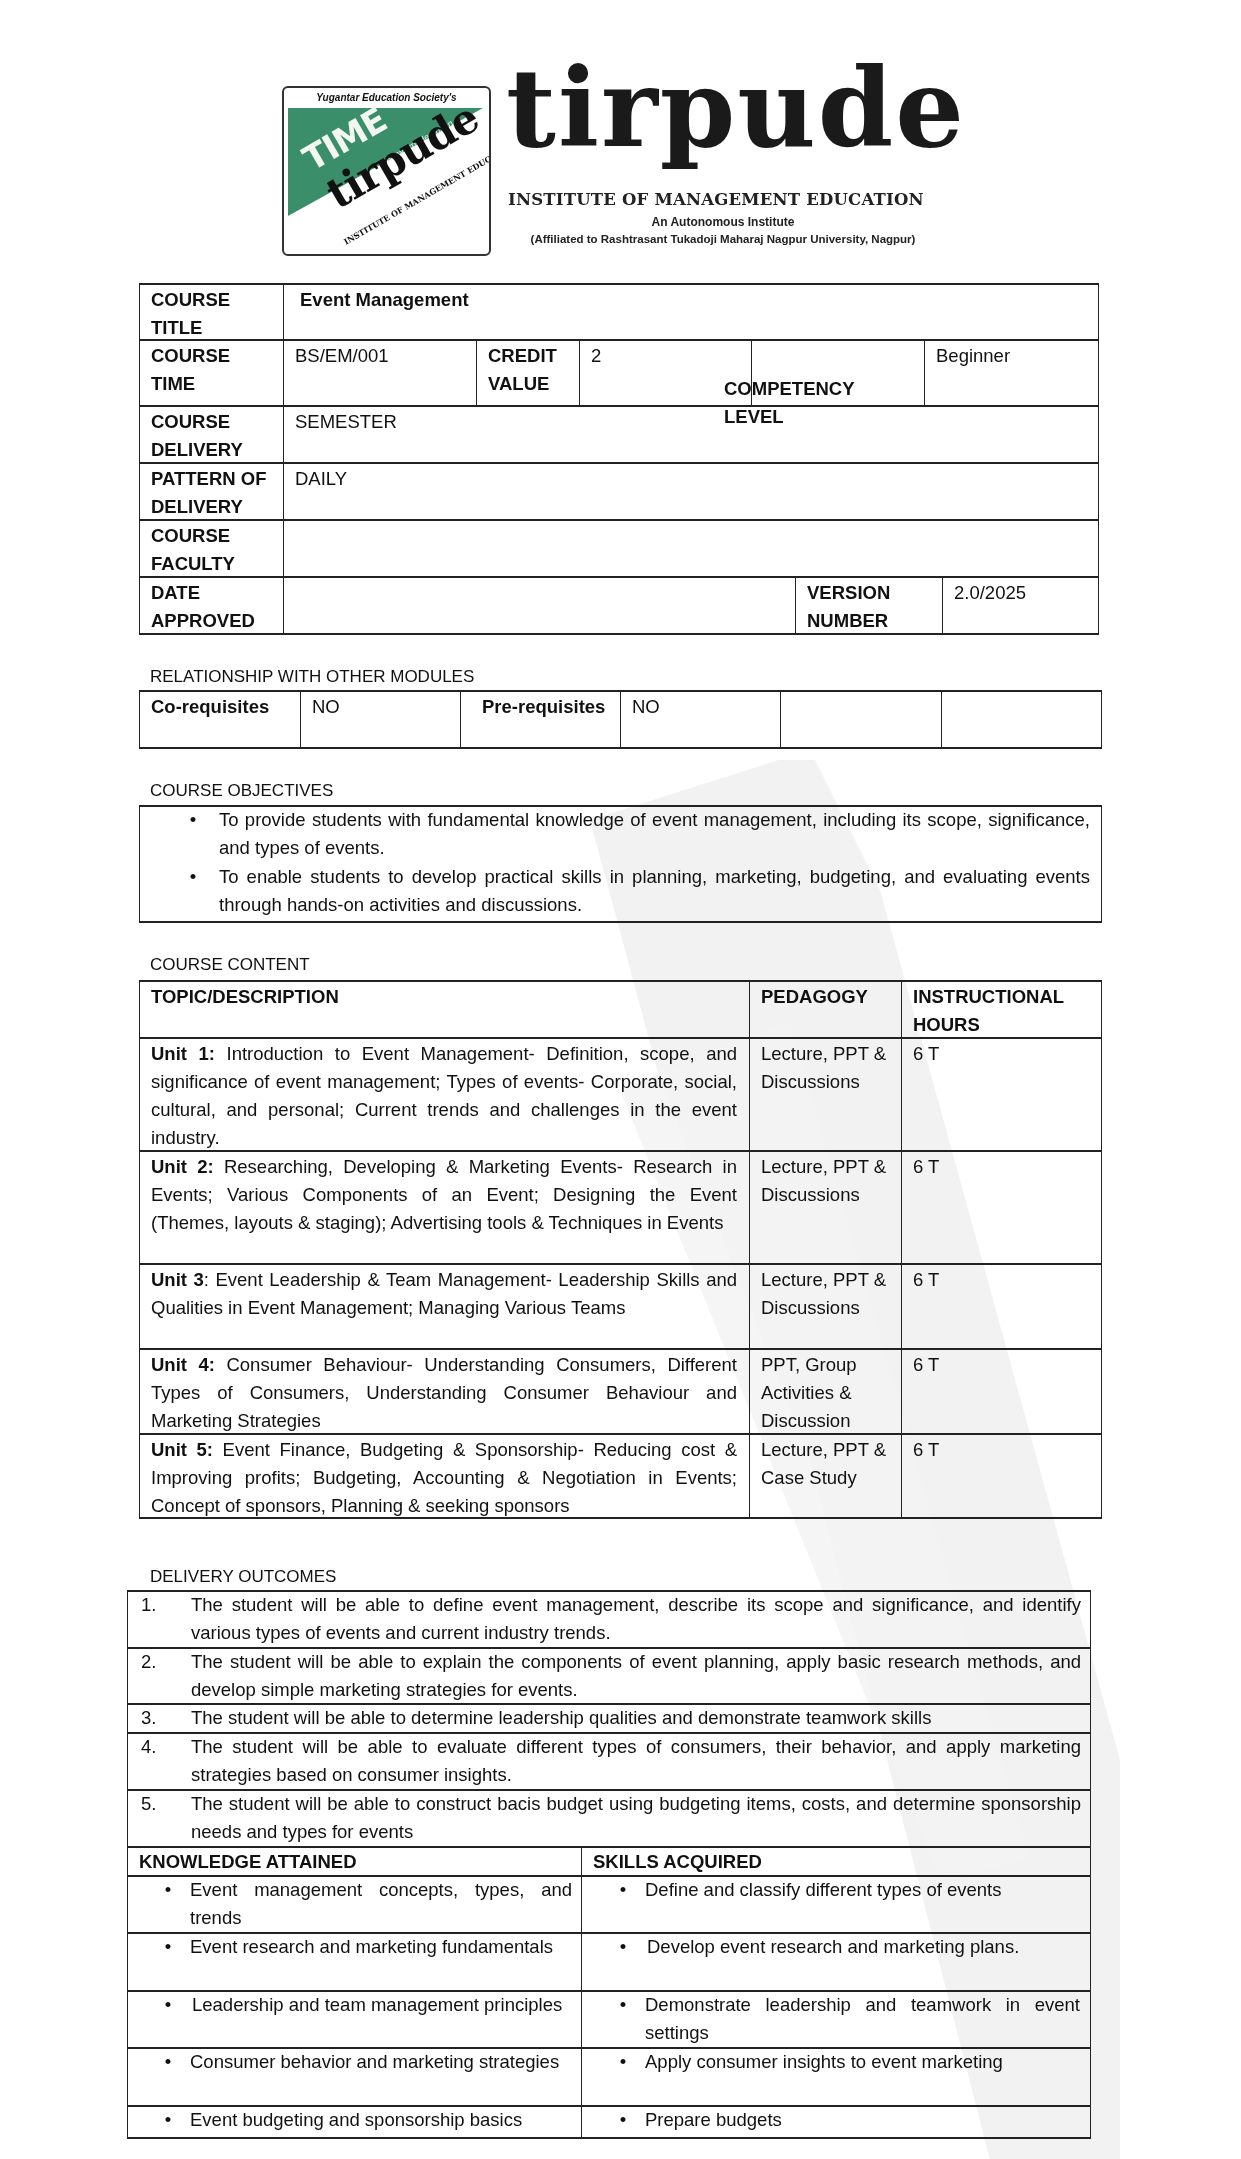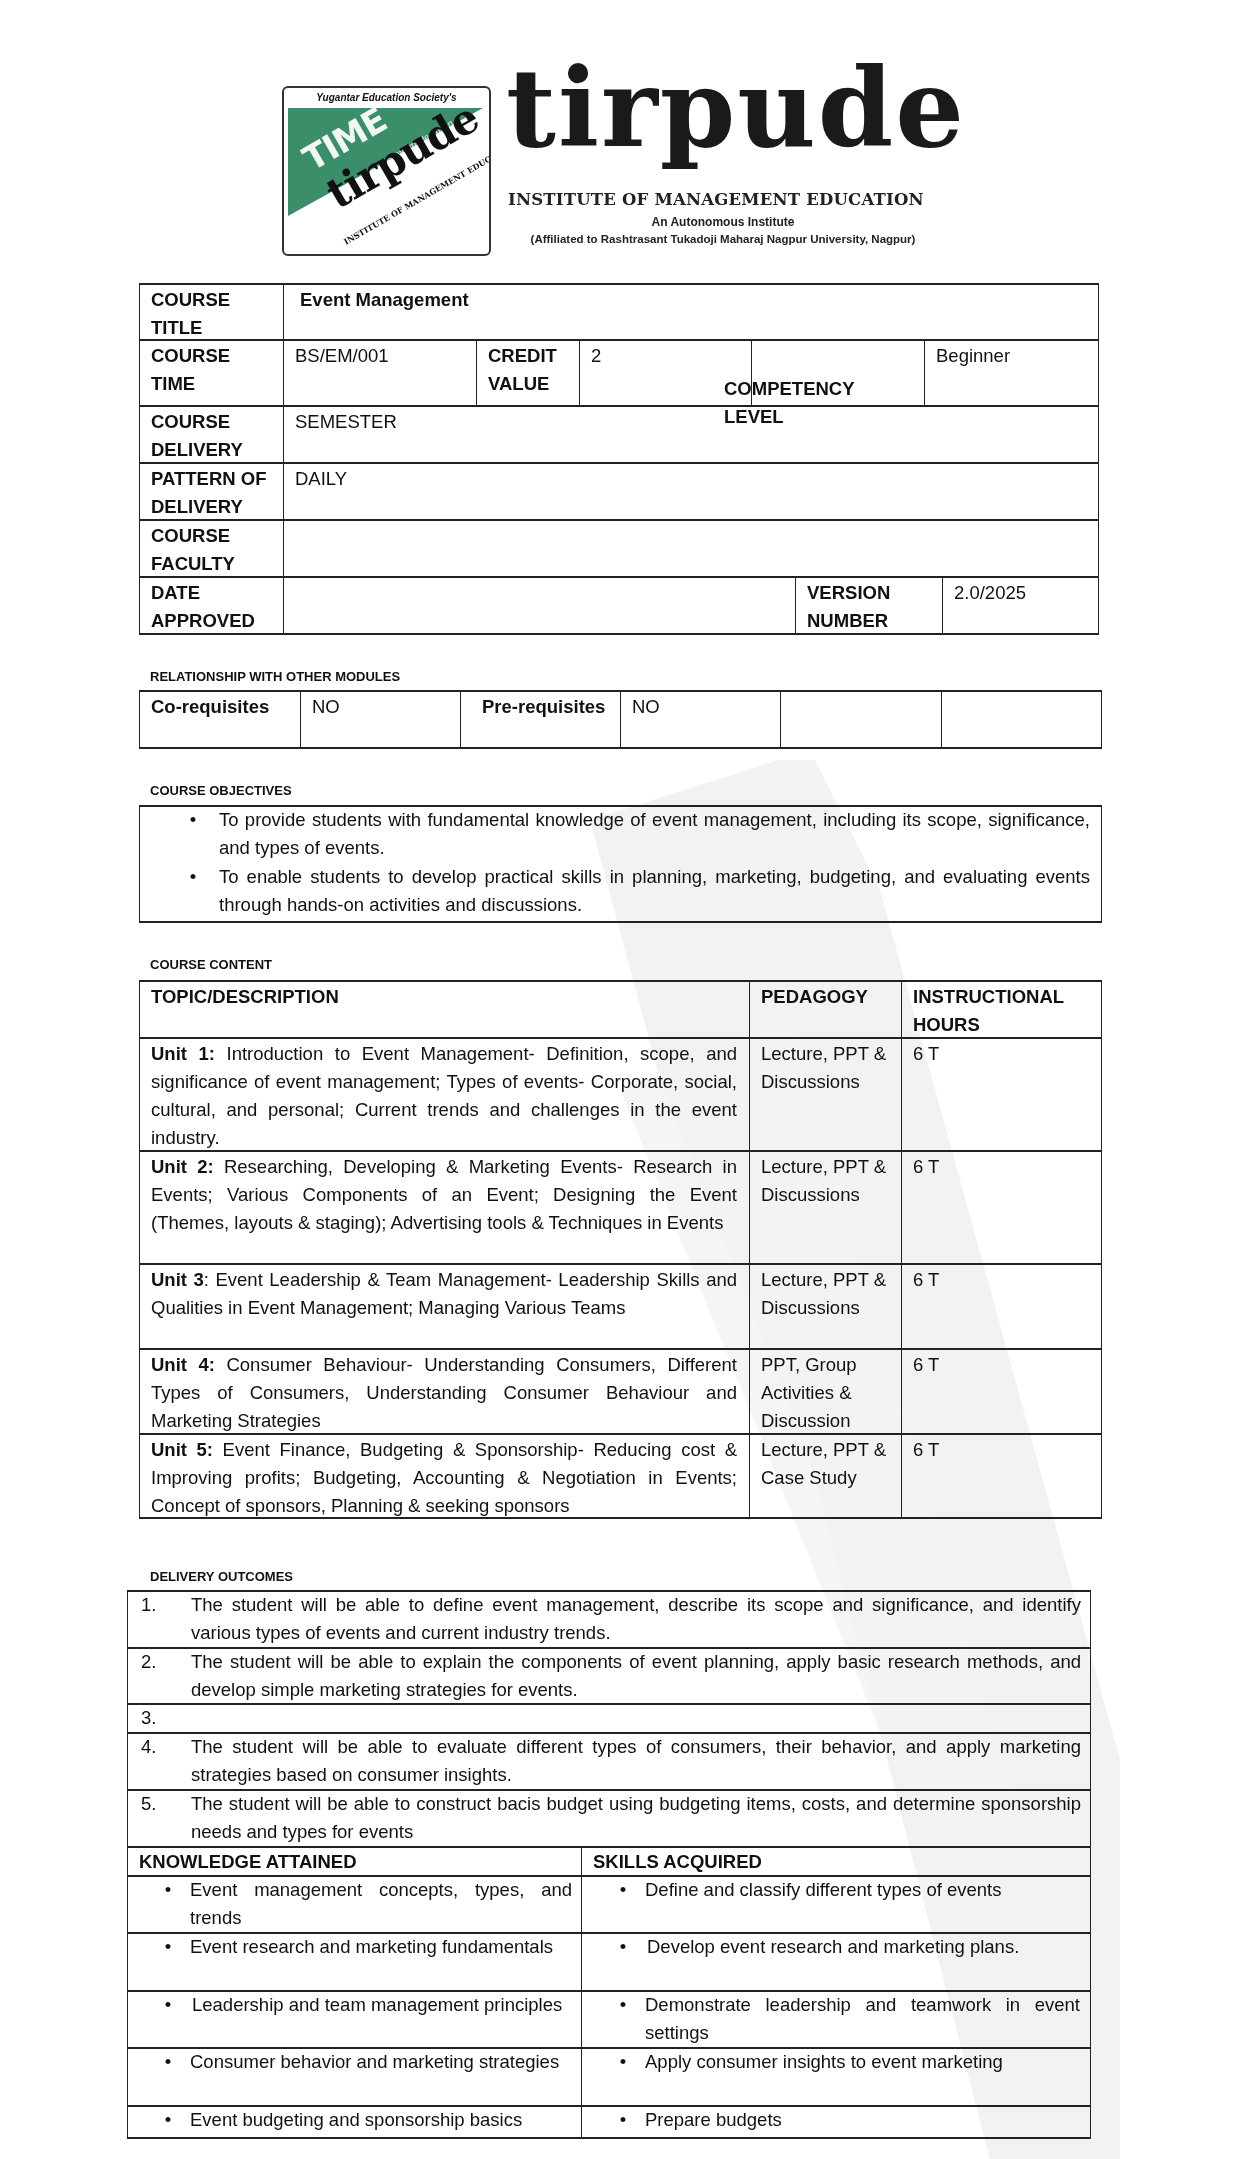--- a/index.html
+++ b/index.html
@@ -21,21 +21,21 @@
   .brand-inst { left: 508px; top: 190px; width: 430px; font-family: "DejaVu Serif", serif; font-weight: bold; font-size: 16.5px; color: #222; text-align: left; letter-spacing: 0.2px; }
   .brand-auto { left: 508px; top: 215px; width: 430px; text-align: center; font-weight: bold; font-size: 12px; color: #222; }
   .brand-aff { left: 508px; top: 233px; width: 430px; text-align: center; font-weight: bold; font-size: 11.5px; color: #222; }
 
   
   .cell { position: absolute; box-sizing: border-box; padding: 2px 10px; font-size: 18.5px; line-height: 28px; }
   .b { font-weight: bold; }
   .line { position: absolute; background: #222; z-index: 2; }
   .h { height: 1.6px; }
   .v { width: 1.3px; }
-  .sec-title { position: absolute; font-weight: bold; font-size: 13px; line-height: 22px; z-index: 1; }
+  .sec-title { position: absolute; font-weight: normal; font-size: 17px; line-height: 22px; z-index: 1; }
   .justify { text-align: justify; text-align-last: left; }
   .center { text-align: left; }
   .bullet-row { position: absolute; display: flex; font-size: 18.5px; line-height: 28px; z-index: 1; }
   .bullet-row .dot { width: 36px; flex: none; text-align: center; }
   .num-row { position: absolute; display: flex; font-size: 18.5px; line-height: 28px; z-index: 1; }
   .num-row .num { width: 36px; flex: none; text-align: left; padding-left: 12px; }
 </style>
 </head>
 <body>
 
@@ -203,20 +203,21 @@
   <div class="num-row" style="left:129px;top:1591px;width:952px;">
     <span class="num">1.</span>
     <span class="justify" style="padding-left:14px;">The student will be able to define event management, describe its scope and significance, and identify various types of events and current industry trends.</span>
   </div>
   <div class="num-row" style="left:129px;top:1648px;width:952px;">
     <span class="num">2.</span>
     <span class="justify" style="padding-left:14px;">The student will be able to explain the components of event planning, apply basic research methods, and develop simple marketing strategies for events.</span>
   </div>
   <div class="num-row" style="left:129px;top:1704px;width:952px;">
     <span class="num">3.</span>
+    <span style="padding-left:14px;">The student will be able to determine leadership qualities and demonstrate teamwork skills</span>
   </div>
   <div class="num-row" style="left:129px;top:1733px;width:952px;">
     <span class="num">4.</span>
     <span class="justify" style="padding-left:14px;">The student will be able to evaluate different types of consumers, their behavior, and apply marketing strategies based on consumer insights.</span>
   </div>
   <div class="num-row" style="left:129px;top:1790px;width:952px;">
     <span class="num">5.</span>
     <span class="justify" style="padding-left:14px;">The student will be able to construct  bacis budget using budgeting items, costs, and determine sponsorship needs and types for events</span>
   </div>
 

